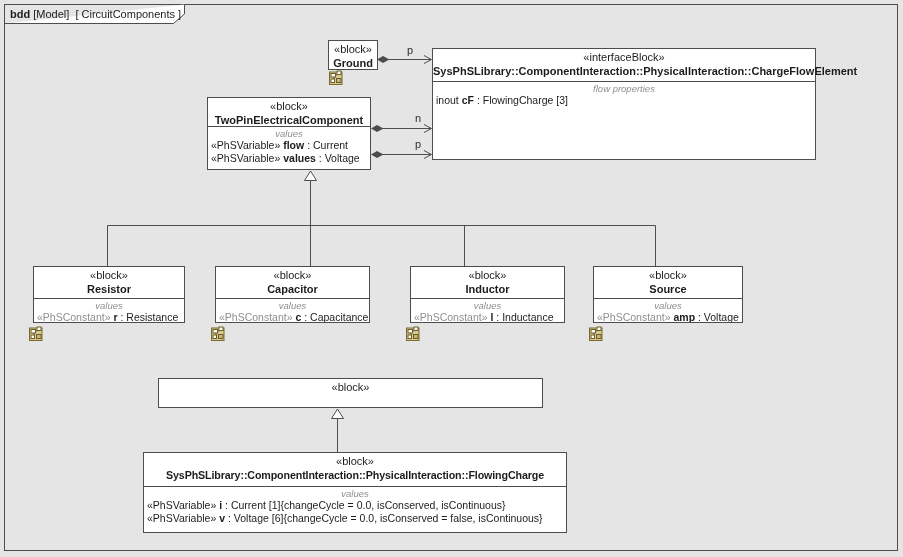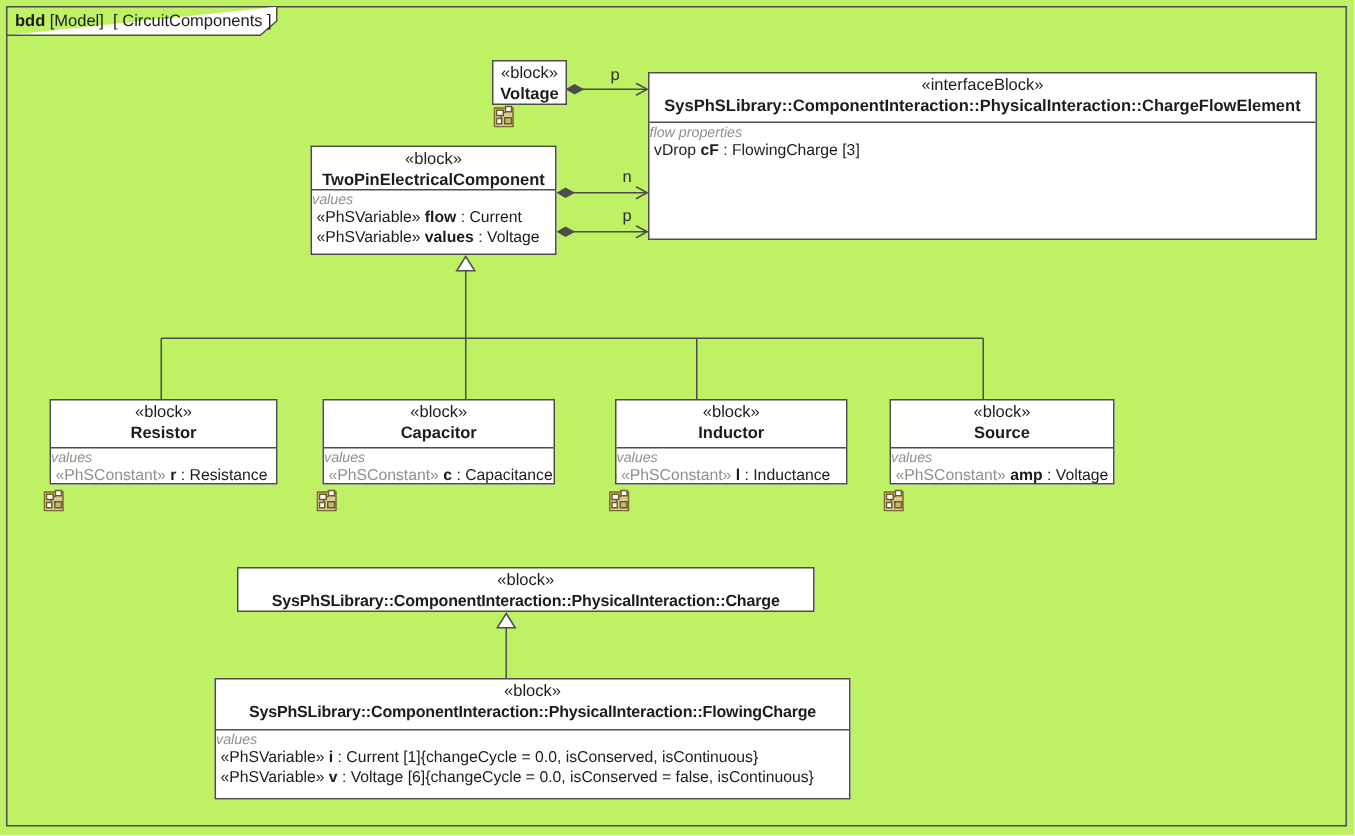--- a/index.html
+++ b/index.html
@@ -1,26 +1,26 @@
 <!DOCTYPE html>
 <html><head>
 <meta charset="utf-8">
 <style>
   html,body{margin:0;padding:0;background:#fff;}
-  #stage{position:relative;width:903px;height:557px;background:#bef264;
+  #stage{position:relative;width:903px;height:557px;background:#e5e5e5;
          font-family:"Liberation Sans",sans-serif;color:#1c1c1c;overflow:hidden;}
   #stage *{box-sizing:border-box;}
   svg.overlay{position:absolute;left:0;top:0;}
   .blk{position:absolute;background:#fff;border:1px solid #4d4d4d;display:flex;flex-direction:column;}
   .hdr{flex:none;padding-top:2px;text-align:center;}
   .stereo{font-size:11px;line-height:13px;white-space:nowrap;}
   .bname{font-size:11px;font-weight:bold;line-height:14px;white-space:nowrap;}
   .bname.sm{font-size:10.7px;letter-spacing:-0.12px;}
   .comp{flex:1;border-top:1px solid #4d4d4d;overflow:hidden;}
-  .clabel{font-size:9.5px;font-style:italic;color:#8f8f8f;text-align:left;line-height:11px;padding-top:1px;white-space:nowrap;}
+  .clabel{font-size:9.5px;font-style:italic;color:#8f8f8f;text-align:center;line-height:11px;padding-top:1px;white-space:nowrap;}
   .vline{font-size:10.5px;line-height:13px;padding:0 3px;white-space:nowrap;}
   .muted{color:#8f8f8f;text-align:right;}
   .portlbl{position:absolute;font-size:11px;color:#2e2e2e;width:22px;text-align:center;line-height:12px;}
   .tabtext{position:absolute;left:10px;top:8px;font-size:11px;white-space:nowrap;}
   .tabtext b{margin-right:3px;}
   .micon{position:absolute;width:14px;height:15px;}
 </style>
 </head>
 <body>
 
@@ -64,32 +64,32 @@
 
   <div class="tabtext"><b>bdd</b><span>[Model]</span>&nbsp;&nbsp;<span>[ CircuitComponents ]</span></div>
 
   <div class="portlbl" style="left:399px;top:44px;">p</div>
   <div class="portlbl" style="left:407px;top:112px;">n</div>
   <div class="portlbl" style="left:407px;top:138px;">p</div>
 
   <div class="blk" style="left:328px;top:40px;width:50px;height:30px;">
     <div class="hdr">
       <div class="stereo">«block»</div>
-      <div class="bname">Voltage</div>
-    </div>
-  </div>
-
-  <div class="blk" style="left:432px;top:48px;width:446px;height:112px;">
+      <div class="bname">Ground</div>
+    </div>
+  </div>
+
+  <div class="blk" style="left:432px;top:48px;width:384px;height:112px;">
     <div class="hdr" style="height:32px;">
       <div class="stereo">«interfaceBlock»</div>
       <div class="bname">SysPhSLibrary::ComponentInteraction::PhysicalInteraction::ChargeFlowElement</div>
     </div>
     <div class="comp">
       <div class="clabel">flow properties</div>
-      <div class="vline"><span>vDrop</span> <b>cF</b> <span>: FlowingCharge [3]</span></div>
+      <div class="vline"><span>inout</span> <b>cF</b> <span>: FlowingCharge [3]</span></div>
     </div>
   </div>
 
   <div class="blk" style="left:207px;top:97px;width:164px;height:73px;">
     <div class="hdr" style="height:28px;">
       <div class="stereo">«block»</div>
       <div class="bname">TwoPinElectricalComponent</div>
     </div>
     <div class="comp">
       <div class="clabel">values</div>
@@ -138,21 +138,20 @@
     </div>
     <div class="comp">
       <div class="clabel">values</div>
       <div class="vline"><span class="muted">«PhSConstant»</span> <b>amp</b> <span>: Voltage</span></div>
     </div>
   </div>
 
   <div class="blk" style="left:158px;top:378px;width:385px;height:30px;">
     <div class="hdr">
       <div class="stereo">«block»</div>
-      <div class="bname sm">SysPhSLibrary::ComponentInteraction::PhysicalInteraction::Charge</div>
     </div>
   </div>
 
   <div class="blk" style="left:143px;top:452px;width:424px;height:81px;">
     <div class="hdr" style="height:33px;">
       <div class="stereo">«block»</div>
       <div class="bname sm">SysPhSLibrary::ComponentInteraction::PhysicalInteraction::FlowingCharge</div>
     </div>
     <div class="comp">
       <div class="clabel">values</div>

